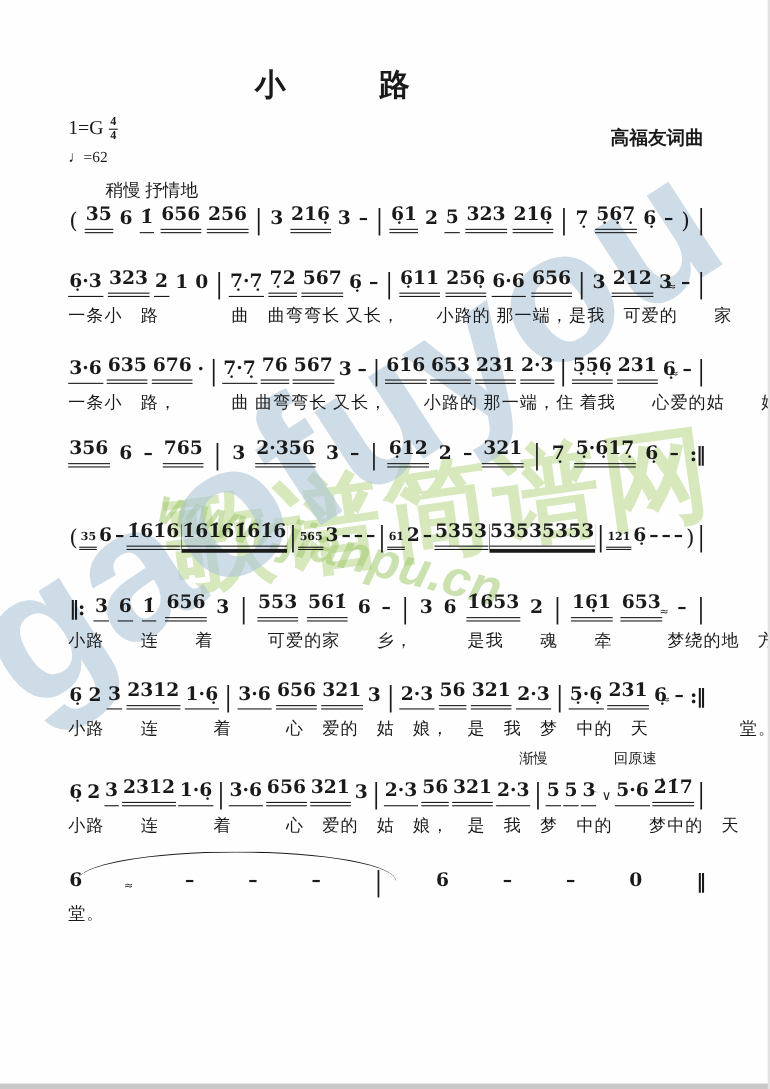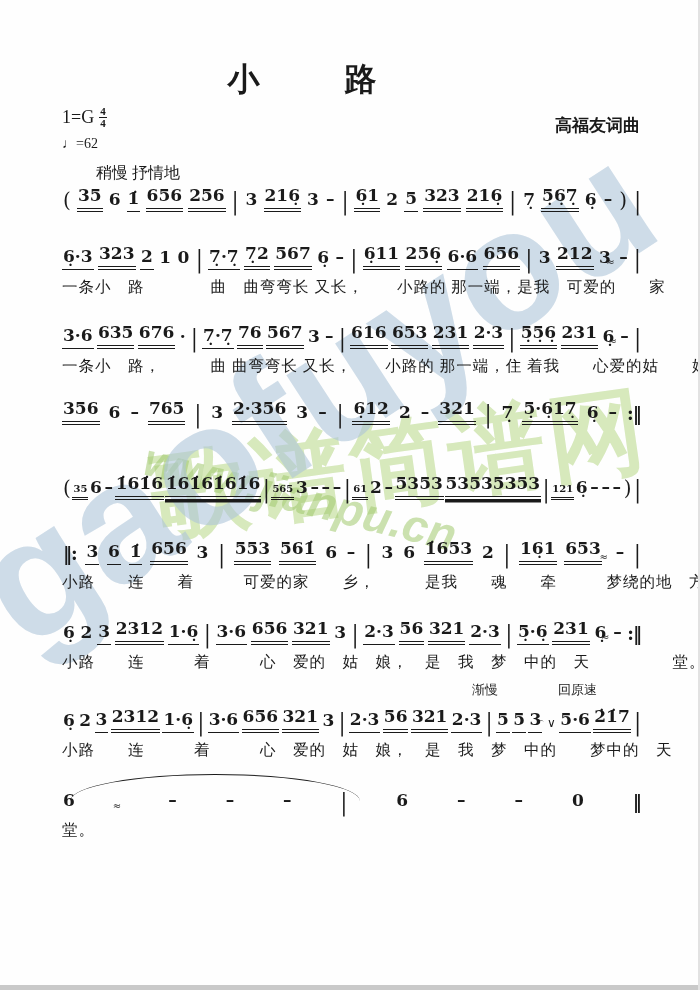--- a/index.html
+++ b/index.html
@@ -12,21 +12,21 @@
          font-family:"Liberation Sans","DejaVu Sans",sans-serif;}
   #wm-url{left:140px;top:470px;font-size:46px;font-style:italic;font-weight:700;
           color:rgba(160,200,110,0.55);transform:rotate(14deg);
           font-family:"Liberation Sans","DejaVu Sans",sans-serif;}
   #wm-latin{left:-60px;top:520px;font-size:170px;font-weight:700;
             color:rgba(174,196,217,0.60);transform:rotate(-33deg);transform-origin:left top;
             font-family:"Liberation Sans","DejaVu Sans",sans-serif;}
   
   .content{position:relative;z-index:1;}
   #title{position:absolute;top:58px;left:0;width:604px;text-align:center;
-         font-size:32px;font-weight:700;letter-spacing:85px;padding-left:85px;box-sizing:border-box;}
+         font-size:28px;font-weight:700;letter-spacing:85px;padding-left:85px;box-sizing:border-box;}
   #keysig{position:absolute;left:62px;top:106px;font-size:18px;}
   .frac{display:inline-block;vertical-align:-4px;text-align:center;font-size:11px;line-height:1.0;
         font-weight:700;margin-left:5px;}
   .frac span{display:block;}
   .frac .num{border-bottom:1px solid #1a1a1a;padding:0 1px;}
   #tempo{position:absolute;left:62px;top:136px;font-size:14px;}
   #expression{position:absolute;left:96px;top:163px;font-size:16px;text-align:center;}
   #credit{position:absolute;right:60px;top:114px;font-size:17px;font-weight:bold;}
   
   .system{position:absolute;left:62px;width:580px;}

